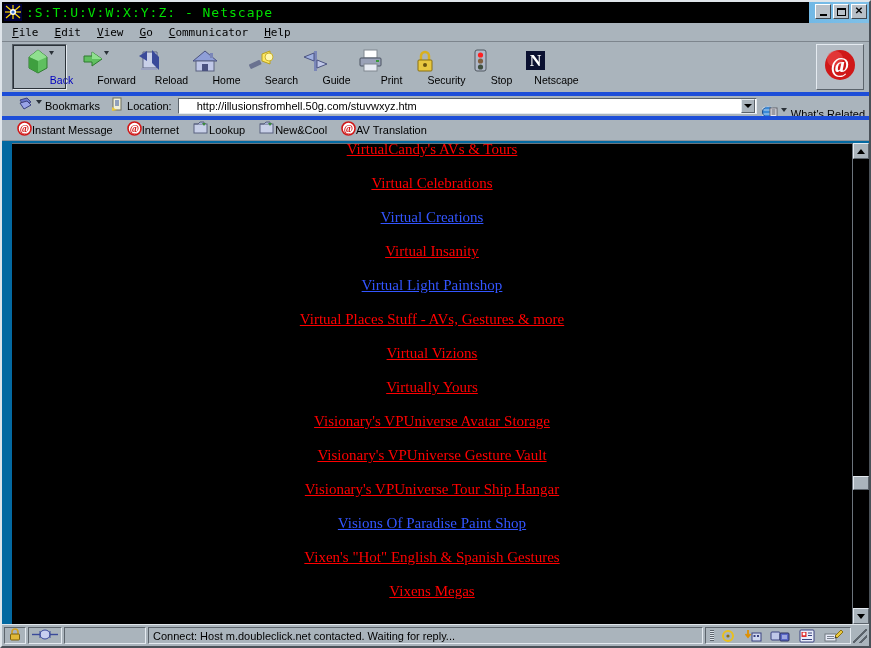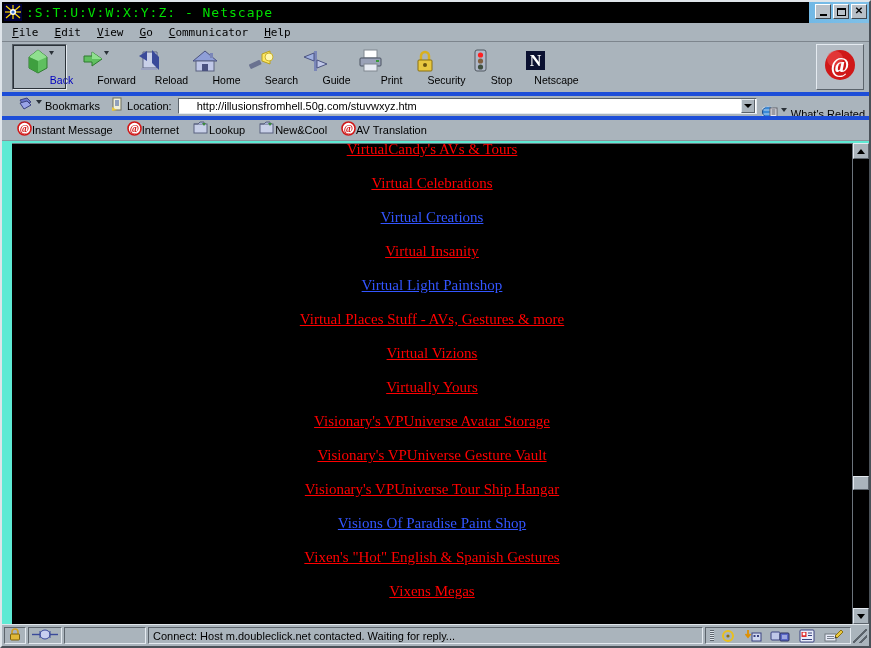--- a/index.html
+++ b/index.html
@@ -123,21 +123,21 @@
   .related{display:flex;align-items:center;padding:16px 4px 0 5px;white-space:nowrap;}
   .related span.lbl{font-size:11px;color:#000;margin-left:4px;}
 
   
   .toolbar-pers{height:20px;flex:0 0 20px;align-items:center;border-bottom:1px solid #8c949c;}
   .pbtn{display:flex;align-items:center;padding:0 9px 0 5px;}
   .pbtn span.lbl{font-size:11px;color:#000;white-space:nowrap;}
 
   
   .content-wrap{
-    flex:1 1 auto;display:flex;background:#5eead4;
+    flex:1 1 auto;display:flex;background:#0369a1;
     padding:2px 0 0 10px;box-sizing:border-box;position:relative;
   }
   .page{
     flex:1 1 auto;background:#000;overflow:hidden;position:relative;
     border-top:1px solid #6c747c;
   }
   .linklist{
     display:flex;flex-direction:column;align-items:center;
     margin-top:-12px;
   }

